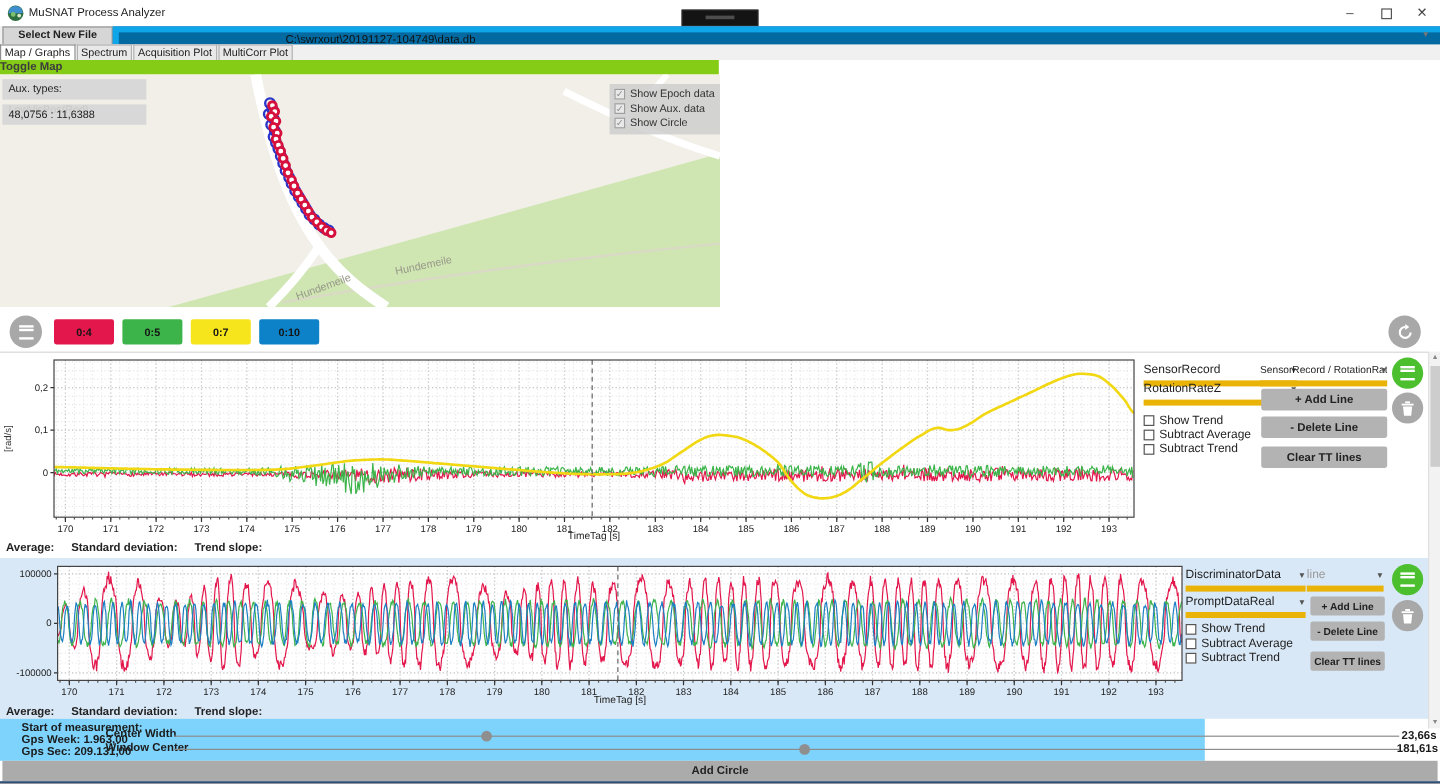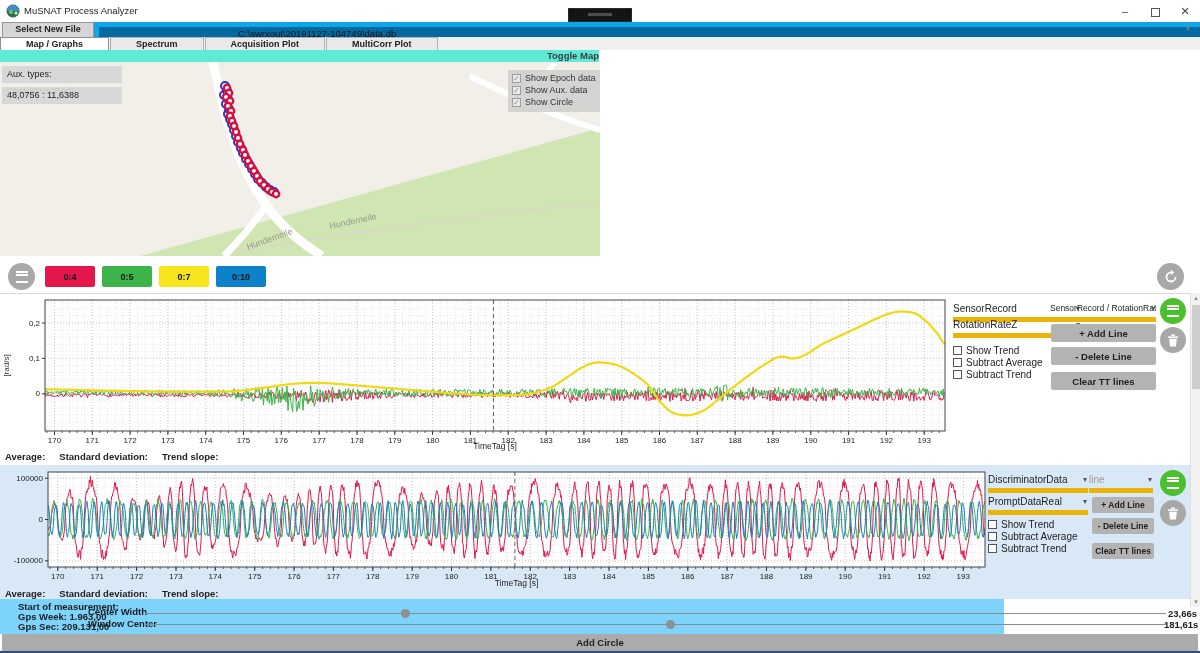--- a/index.html
+++ b/index.html
@@ -12,24 +12,24 @@
   #rec-overlay{left:568px;top:8px;width:62px;height:12px;background:#141414;border:1px solid #2a2a2a;}
   #rec-overlay .bar{position:absolute;left:19px;top:4px;width:24px;height:3px;background:#4d4d4d;}
   
   #filebar{left:0;top:22px;width:1200px;height:15px;background:#f0f0f0;}
   #select-file-btn{left:2px;top:0px;width:90px;height:14px;background:#d6d6d6;border:1px solid #979797;font-size:9px;font-weight:bold;color:#222;text-align:center;line-height:13px;}
   #path-field{left:94px;top:0px;width:1104px;height:14px;background:#0369a1;border:5px solid #0ea5e9;font-size:9.5px;color:#111;line-height:13px;}
   #path-field span{position:absolute;left:139px;top:0;white-space:nowrap;}
   #path-arrow{left:1186px;top:2px;font-size:8px;color:#777;}
   
   #tabbar{left:0;top:37px;width:1200px;height:13px;background:#f0f0f0;display:flex;align-items:flex-end;}
-  .tab{height:12px;line-height:12px;padding:0 25px;font-size:9px;font-weight:bold;color:#222;background:#e9e9e9;border:1px solid #b2b2b2;border-bottom:none;margin-right:1px;text-align:center;}
+  .tab{height:12px;line-height:12px;padding:0 3px;font-size:9px;font-weight:normal;color:#222;background:#e9e9e9;border:1px solid #b2b2b2;border-bottom:none;margin-right:1px;text-align:center;}
   .tab.active{background:#ffffff;border-color:#8f8f8f;}
   
-  .sec-header{top:50px;height:12px;background:#5eead4;color:#3d3d3d;font-size:9.5px;font-weight:bold;text-align:right;line-height:12px;}
+  .sec-header{top:50px;height:12px;background:#84cc16;color:#3d3d3d;font-size:9.5px;font-weight:bold;text-align:left;line-height:12px;}
   
   #map-wrap{left:0;top:62px;width:600px;height:194px;}
   .map-box{background:rgba(214,214,214,0.92);font-size:9px;color:#222;line-height:17px;padding:0 5px;}
   #map-cb-overlay{left:508px;top:8px;width:92px;height:42px;background:rgba(203,203,203,0.78);padding:2px 0 0 4px;box-sizing:border-box;}
   .cb-row{display:flex;align-items:center;gap:4px;height:12px;font-size:9px;color:#333;}
   .cb-box{width:9px;height:9px;box-sizing:border-box;border:1px solid #9e9e9e;background:#e9e9e9;font-size:8px;line-height:8px;color:#8f8f8f;text-align:center;}
   .cb-box.unchecked{background:#ffffff;border-color:#555;color:transparent;}
   
   .circle{border-radius:50%;display:flex;align-items:center;justify-content:center;}
   .circle.gray{background:#a8a8a8;}

